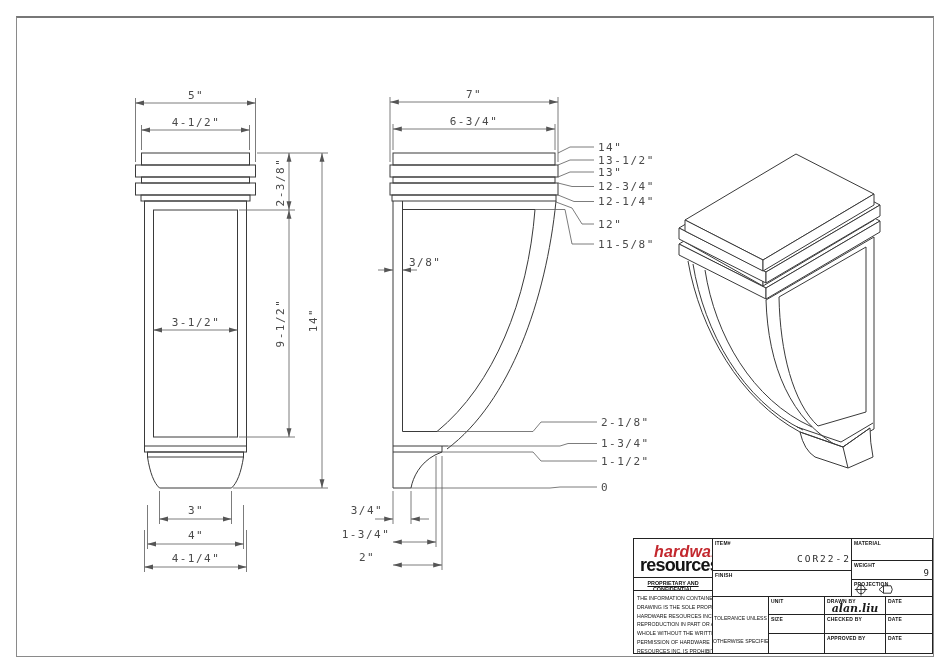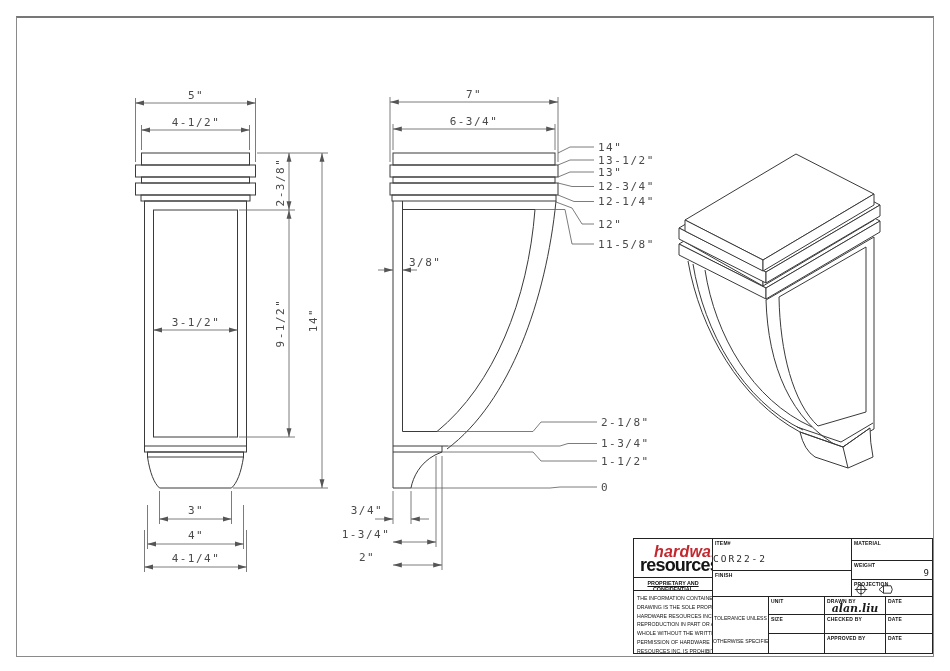--- a/index.html
+++ b/index.html
@@ -25,21 +25,21 @@
   .logo{position:absolute;left:6px;top:5px;line-height:1;}
   .logo .hw{color:#c3282e;font-style:italic;font-weight:bold;font-size:16px;
             display:block;margin:0 0 -4px 14px;letter-spacing:0.2px;}
   .logo .res{color:#141414;font-weight:800;font-size:18px;letter-spacing:-0.8px;display:block;}
   .prop-title{position:absolute;left:0;right:0;top:2px;text-align:center;font-size:5.4px;
               font-weight:bold;text-decoration:underline;color:#111;}
   .legal{position:absolute;left:3px;top:3px;font-size:5.2px;line-height:8.8px;color:#111;
          white-space:nowrap;}
   .tol{position:absolute;left:0;right:0;top:3px;text-align:center;font-size:5.1px;
        line-height:7.6px;color:#111;white-space:pre;}
-  .item-val{position:absolute;left:0;right:0;top:14px;text-align:left;
+  .item-val{position:absolute;left:0;right:0;top:14px;text-align:right;
             font-family:"DejaVu Sans Mono",monospace;font-size:9.5px;letter-spacing:2px;color:#2a2a2a;}
   .weight-val{position:absolute;right:4px;bottom:1px;font-size:9px;color:#222;
               font-family:"DejaVu Sans Mono",monospace;}
   .sig{position:absolute;left:0;right:0;top:5px;text-align:center;
        font-family:"DejaVu Serif",serif;font-style:italic;font-weight:bold;
        font-size:11px;color:#1a1a1a;}
   .projsym{position:absolute;right:4px;top:3px;}
 </style>
 </head>
 <body>

